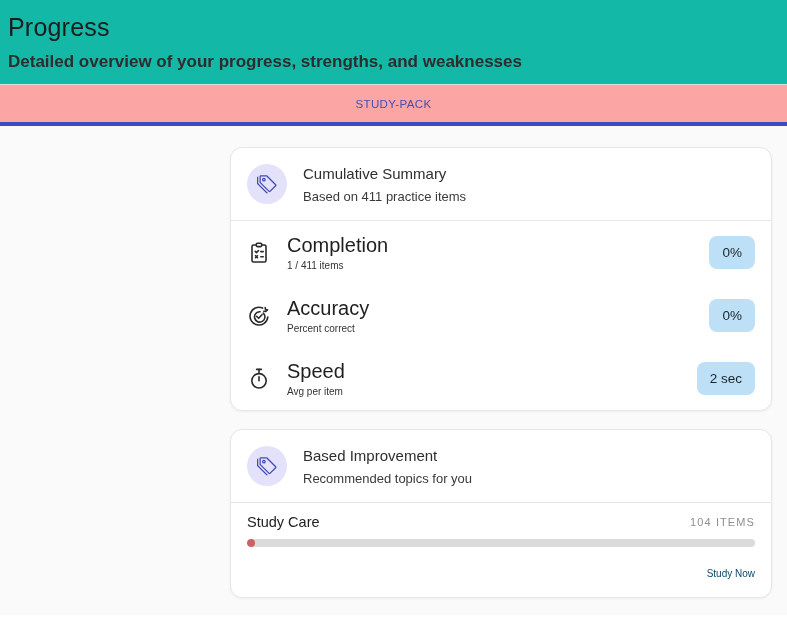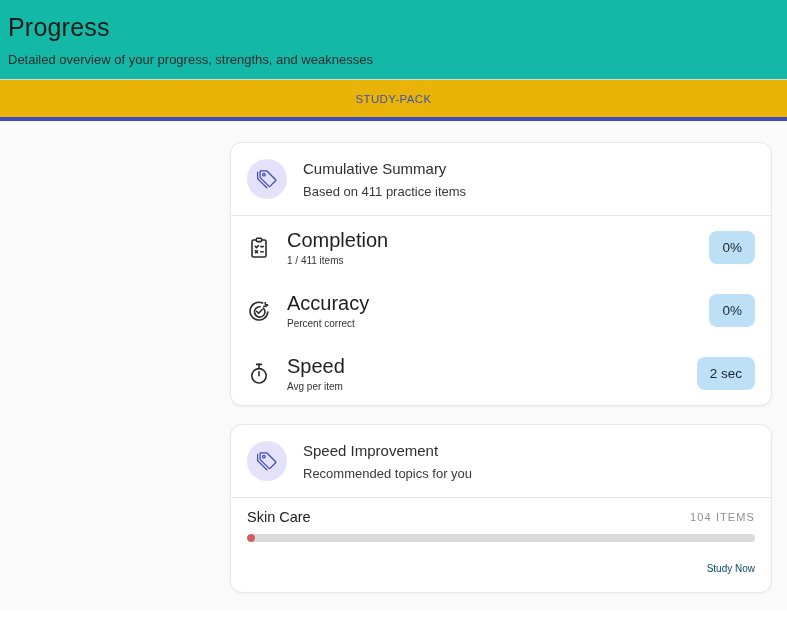--- a/index.html
+++ b/index.html
@@ -7,26 +7,26 @@
   body {
     font-family: "Liberation Sans", "DejaVu Sans", sans-serif;
     background: #ffffff;
     color: #1f1f1f;
     overflow: hidden;
   }
 
   
   .page-header { padding: 13px 8px 12px 8px; background: #14b8a6; }
   .page-title { font-size: 25px; font-weight: 400; color: #1c1c1c; letter-spacing: 0.2px; }
-  .page-subtitle { margin-top: 10px; font-size: 13px; color: #2d2d2d; }
+  .page-subtitle { margin-top: 10px; font-size: 17px; color: #2d2d2d; font-weight: bold; }
   .header-divider { border-bottom: 1px solid #dcdcdc; box-shadow: 0 1px 2px rgba(0,0,0,0.06); }
 
   
   .tabbar {
-    height: 37px; background: #eab308;
+    height: 37px; background: #fca5a5;
     display: flex; align-items: center; justify-content: center;
   }
   .tab {
     font-size: 11.5px; font-weight: 500; letter-spacing: 0.4px;
     color: #3f51b5; cursor: pointer; padding: 10px 16px;
   }
   .accent-bar { height: 4px; background: #3b4abe; }
 
   
   .content {
@@ -173,29 +173,29 @@
 
     <div class="card">
       <div class="card-header">
         <div class="avatar">
           <svg viewBox="0 0 16 16" fill="currentColor" aria-hidden="true">
             <path d="M3 2v4.586l7 7L14.586 9l-7-7H3zM2 2a1 1 0 0 1 1-1h4.586a1 1 0 0 1 .707.293l7 7a1 1 0 0 1 0 1.414l-4.586 4.586a1 1 0 0 1-1.414 0l-7-7A1 1 0 0 1 2 6.586V2z"></path>
             <path d="M5.5 5a.5.5 0 1 1 0-1 .5.5 0 0 1 0 1zm0 1a1.5 1.5 0 1 0 0-3 1.5 1.5 0 0 0 0 3zM1 7.086a1 1 0 0 0 .293.707L8.75 15.25l-.043.043a1 1 0 0 1-1.414 0l-7-7A1 1 0 0 1 0 7.586V3a1 1 0 0 1 1-1v5.086z"></path>
           </svg>
         </div>
         <div>
-          <div class="card-title">Speed Improvement</div>
+          <div class="card-title">Based Improvement</div>
           <div class="card-subtitle">Recommended topics for you</div>
         </div>
       </div>
       <div class="divider"></div>
 
       <div class="topic-section">
         <div class="topic-head">
-          <span class="topic-name">Skin Care</span>
+          <span class="topic-name">Study Care</span>
           <span class="topic-count">104 ITEMS</span>
         </div>
         <div class="progress-track">
           <div class="progress-fill" style="width: 1.6%;"></div>
         </div>
       </div>
 
       <div class="card-footer">
         <a class="study-link">Study Now</a>
       </div>

